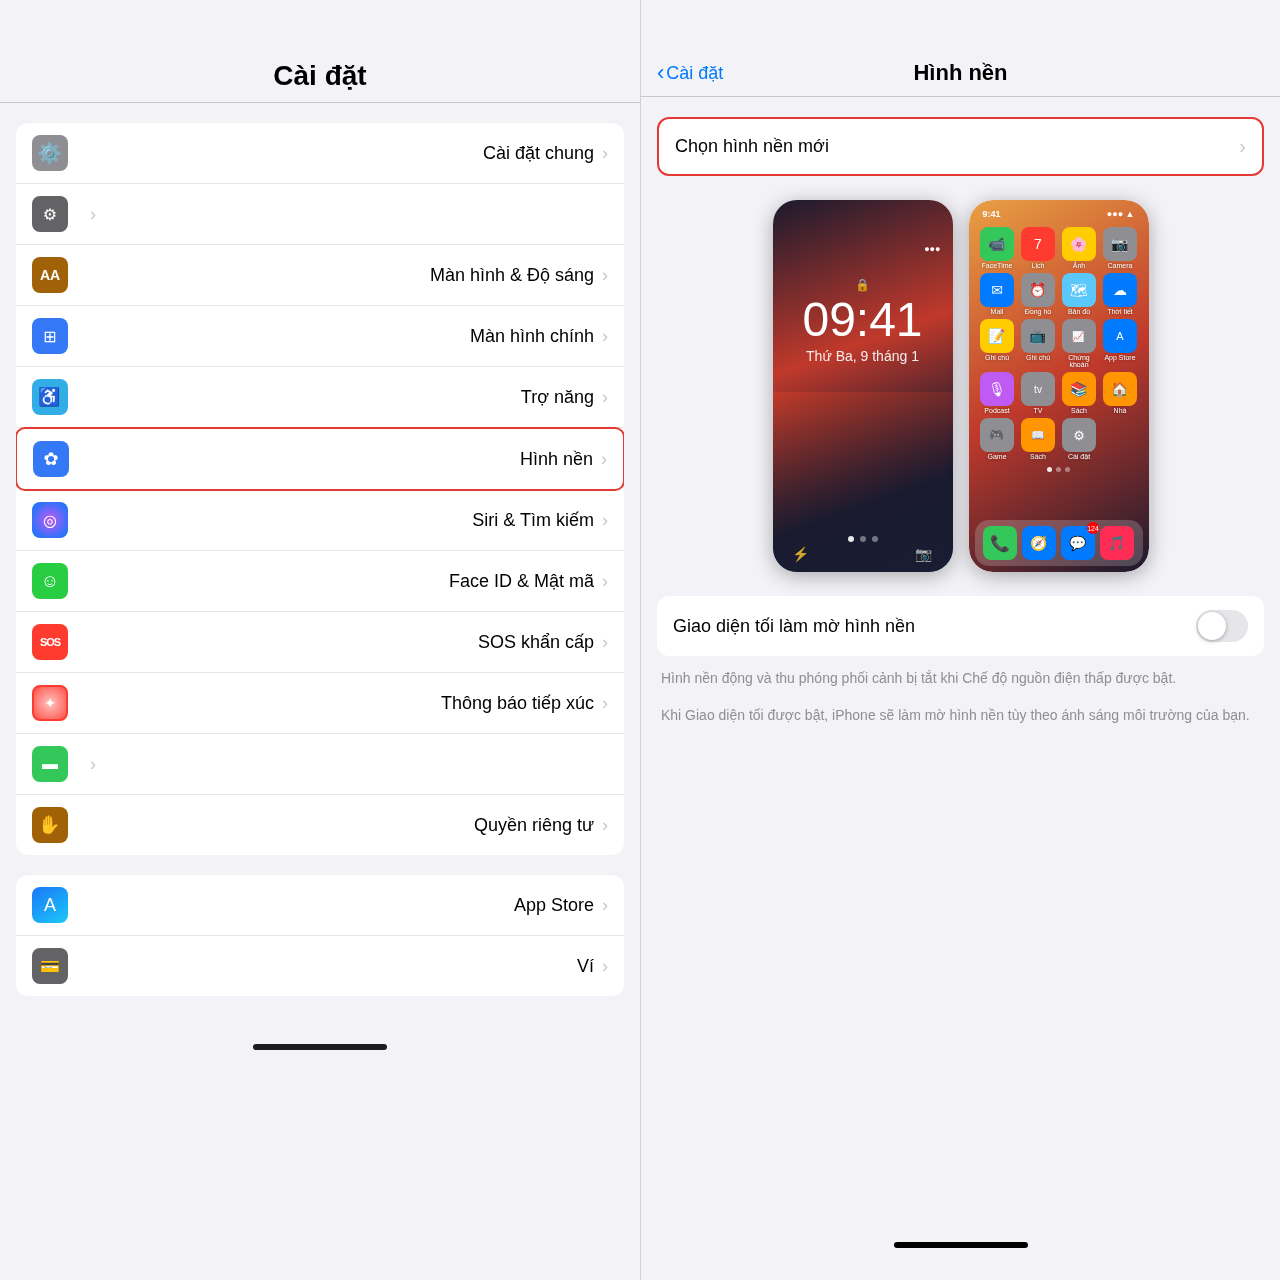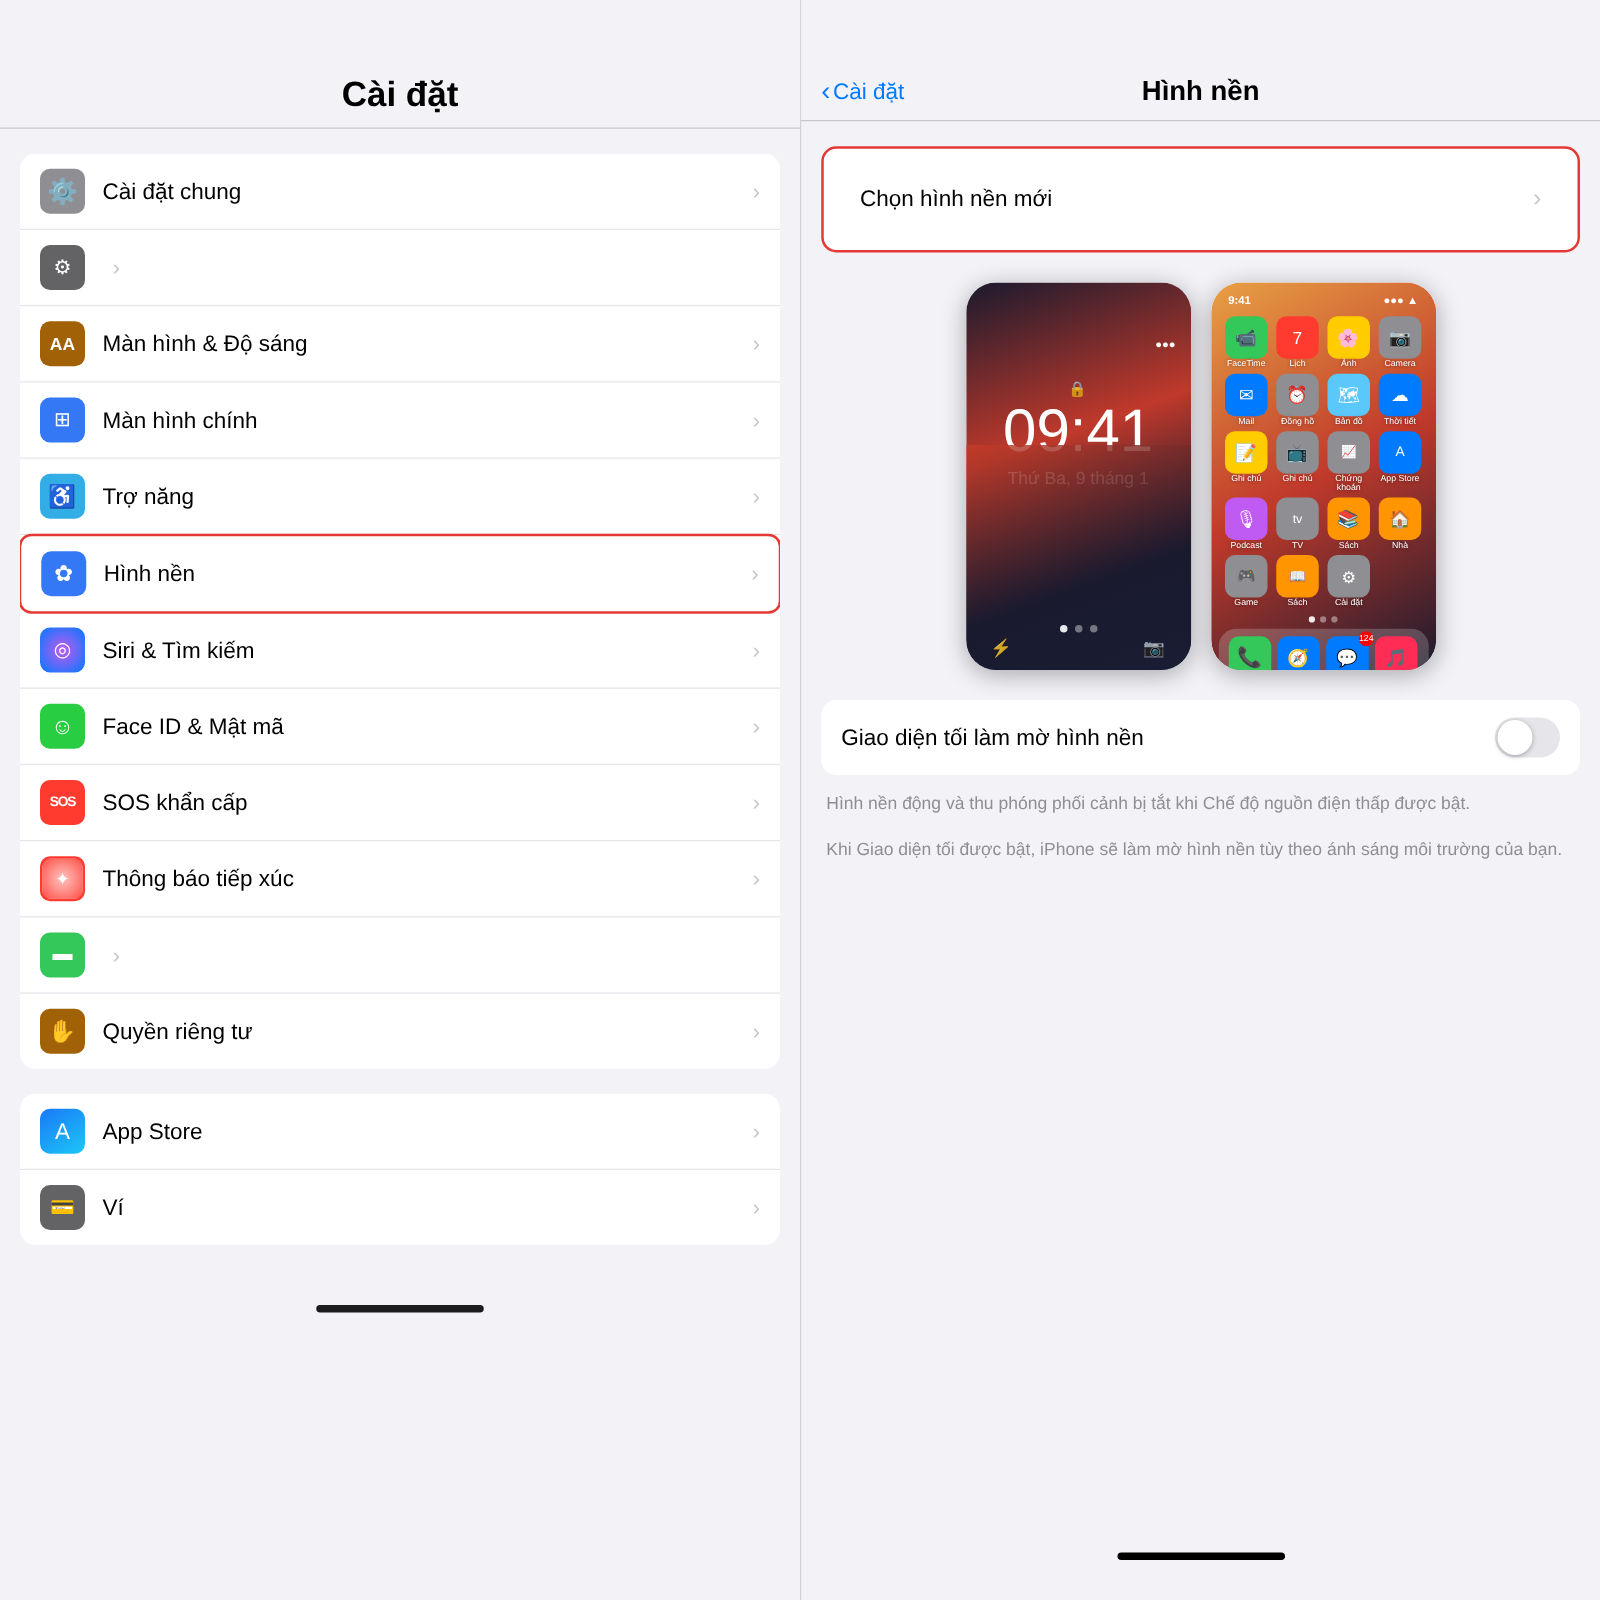--- a/index.html
+++ b/index.html
@@ -87,20 +87,21 @@
     .icon-blue3 { background: #32ade6; }
     .icon-green { background: #34c759; }
     .icon-green2 { background: #28cd41; }
     .icon-red { background: #ff3b30; }
     .icon-indigo { background: #5856d6; }
 
     .item-label {
       flex: 1;
       font-size: 18px;
       color: #000;
+      text-align: right;
     }
 
     .chevron {
       color: #c7c7cc;
       font-size: 18px;
       margin-left: 8px;
     }
 
     
     .right-panel {
@@ -145,21 +146,21 @@
 
     .right-content {
       flex: 1;
       padding: 20px 16px;
       overflow-y: auto;
     }
 
     .choose-wallpaper-item {
       background: #fff;
       border-radius: 12px;
-      padding: 29px;
+      padding: 16px;
       display: flex;
       align-items: center;
       justify-content: space-between;
       margin-bottom: 24px;
       border: 2px solid #e53935;
       cursor: pointer;
     }
 
     .choose-wallpaper-label {
       font-size: 18px;
@@ -168,21 +169,21 @@
 
     .wallpaper-previews {
       display: flex;
       gap: 16px;
       justify-content: center;
       margin-bottom: 24px;
     }
 
     .phone-preview {
       width: 180px;
-      height: 310px;
+      height: 372px;
       border-radius: 24px;
       overflow: hidden;
       position: relative;
       box-shadow: 0 4px 20px rgba(0,0,0,0.3);
     }
 
     
     .lock-screen {
       width: 100%;
       height: 100%;

